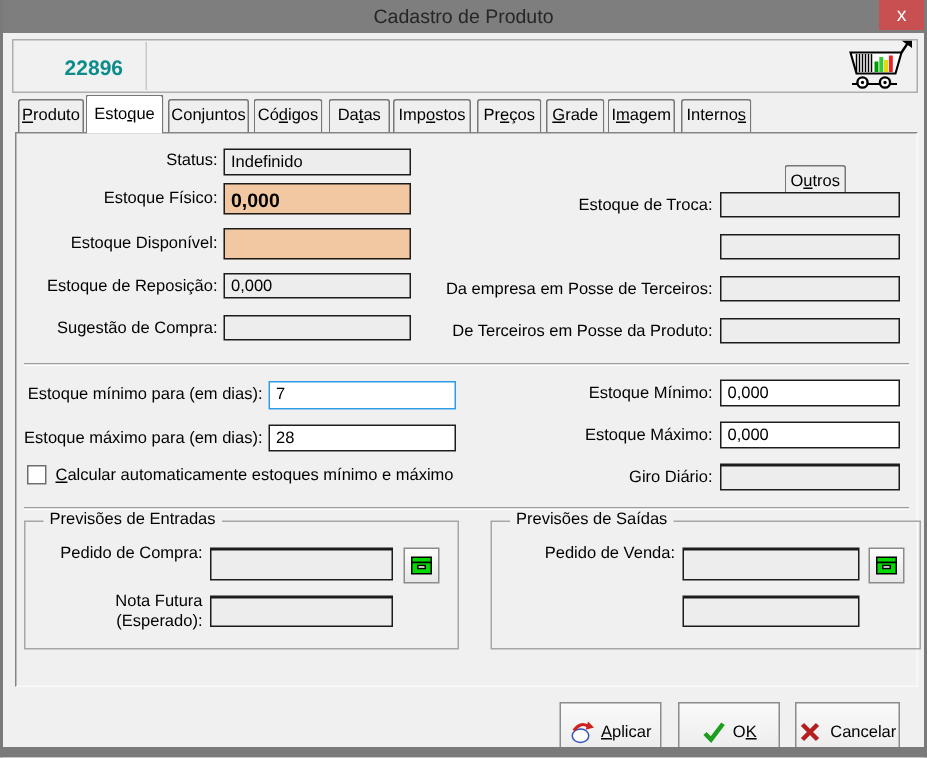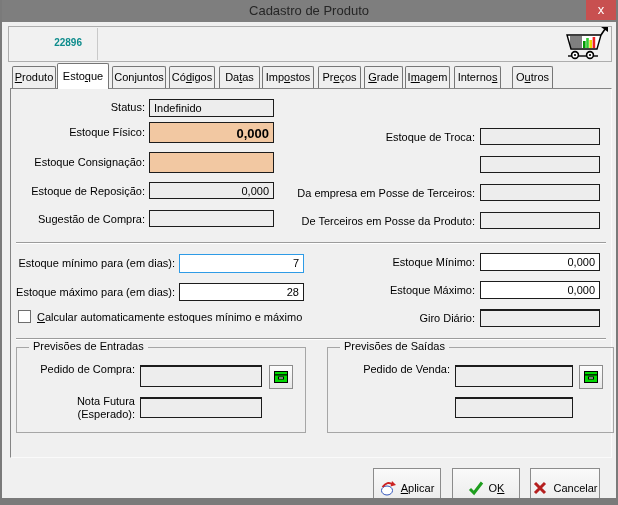--- a/index.html
+++ b/index.html
@@ -5,38 +5,38 @@
   html,body{margin:0;padding:0;background:#d8d8d8;font-family:"Liberation Sans",sans-serif;}
   .window{position:relative;width:618px;height:505px;background:#F0F0F0;overflow:hidden;
           border-left:2px solid #7A7A7A;border-right:2px solid #7A7A7A;border-bottom:7px solid #7A7A7A;box-sizing:border-box;}
   
   .titlebar{position:absolute;left:-2px;top:0;width:618px;height:22px;background:#7E7E7E;z-index:5;}
   .title{position:absolute;left:0;right:0;top:3px;text-align:center;font-size:13px;color:#262626;}
   .close-btn{position:absolute;right:2px;top:0;width:30px;height:20px;background:#C85050;color:#fff;
              font-size:13px;text-align:center;line-height:19px;cursor:pointer;}
   
   .header-panel{position:absolute;left:6px;top:26px;width:604px;height:36px;background:#F1F1F1;border:1px solid #ADADAD;box-sizing:border-box;z-index:2;}
-  .product-code{position:absolute;left:18px;top:37px;width:62px;text-align:right;font-size:10px;font-weight:bold;color:#0E8C8C;z-index:3;}
+  .product-code{position:absolute;left:18px;top:37px;width:62px;text-align:right;font-size:14px;font-weight:bold;color:#0E8C8C;z-index:3;}
   .header-divider{position:absolute;left:95px;top:28px;width:1px;height:32px;background:#C9C9C9;z-index:3;}
   .cart{position:absolute;left:560px;top:27px;z-index:3;}
   
   .tab{position:absolute;box-sizing:border-box;border:1px solid #767676;border-bottom:none;border-radius:2px 2px 0 0;
        background:#EFEFEF;font-size:11px;text-align:center;top:66px;height:22px;line-height:20px;z-index:2;cursor:pointer;}
   .tab.active{top:63px;height:26px;line-height:24px;background:#FFFFFF;z-index:4;}
   
   .main-panel{position:absolute;left:8px;top:88px;width:602px;height:370px;background:#F0F0F0;box-sizing:border-box;
               border:1px solid;border-color:#858585 #FAFAFA #FAFAFA #858585;z-index:1;}
   
   .lbl{position:absolute;font-size:11px;color:#000;text-align:right;z-index:2;line-height:13px;}
   .lbl.b{font-weight:normal;}
   .field{position:absolute;box-sizing:border-box;border:1px solid #1C1C1C;background:#EDEDED;font-size:11px;
          padding:2px 4px 0 4px;z-index:2;overflow:hidden;white-space:nowrap;}
   .field.white{background:#FFFFFF;}
   .field.orange{background:#F2C8A2;}
-  .field.right{text-align:right;}
+  .field.right{}
   .field.big{font-size:13px;font-weight:bold;padding-top:3px;}
   .field.focus{border-color:#2E9BE6;}
   .field.bevel{border-top-width:2px;}
   .hr{position:absolute;left:14px;width:590px;height:0;border-top:1px solid #9C9C9C;border-bottom:1px solid #FFFFFF;z-index:2;}
   
   .checkbox{position:absolute;left:16px;top:310px;width:13px;height:13px;background:#fff;border:1px solid #6E6E6E;box-sizing:border-box;z-index:2;cursor:pointer;}
   .chk-label{position:absolute;left:35px;top:311px;font-size:11px;z-index:2;}
   
   .group{position:absolute;border:1px solid #A6A6A6;box-sizing:border-box;z-index:2;}
   .group .legend{position:absolute;top:-8px;font-size:11px;background:#F0F0F0;padding:0 4px;white-space:nowrap;}
@@ -81,32 +81,32 @@
       <div class="tab" style="left: 10px; width: 44px;"><span class="u">P</span>roduto</div>
       <div class="tab active" style="left: 55px; width: 52px;">Esto<span class="u">q</span>ue</div>
       <div class="tab" style="left: 110px; width: 54px;">Con<span class="u">j</span>untos</div>
       <div class="tab" style="left: 167px; width: 46px;">Có<span class="u">d</span>igos</div>
       <div class="tab" style="left: 217px; width: 41px;">Da<span class="u">t</span>as</div>
       <div class="tab" style="left: 260px; width: 52px;">Imp<span class="u">o</span>stos</div>
       <div class="tab" style="left: 316px; width: 43px;">Pr<span class="u">e</span>ços</div>
       <div class="tab" style="left: 362px; width: 39px;"><span class="u">G</span>rade</div>
       <div class="tab" style="left: 403px; width: 45px;">I<span class="u">m</span>agem</div>
       <div class="tab" style="left: 452px; width: 47px;">Interno<span class="u">s</span></div>
-      <div class="tab" style="left: 510px; width: 41px;">O<span class="u">u</span>tros</div>
+      <div class="tab" style="left: 521px; width: 41px; margin-top: 44px;">O<span class="u">u</span>tros</div>
     </div>
 
   <div class="main-panel"></div>
 
   <div class="lbl" style="left:10px;top:101px;width:133px;">Status:</div>
   <div class="field" style="left:147px;top:99px;width:125px;height:18px;">Indefinido</div>
 
   <div class="lbl b" style="left:10px;top:126px;width:133px;">Estoque Físico:</div>
   <div class="field orange right big" style="left:147px;top:122px;width:125px;height:21px;">0,000</div>
 
-  <div class="lbl b" style="left:10px;top:156px;width:133px;">Estoque Consignação:</div>
+  <div class="lbl b" style="left:10px;top:156px;width:133px;">Estoque Disponível:</div>
   <div class="field orange right big" style="left:147px;top:152px;width:125px;height:21px;"></div>
 
   <div class="lbl" style="left:10px;top:185px;width:133px;">Estoque de Reposição:</div>
   <div class="field right" style="left:147px;top:182px;width:125px;height:17px;">0,000</div>
 
   <div class="lbl" style="left:10px;top:213px;width:133px;">Sugestão de Compra:</div>
   <div class="field" style="left:147px;top:210px;width:125px;height:17px;"></div>
 
   <div class="lbl" style="left:280px;top:131px;width:193px;">Estoque de Troca:</div>
   <div class="field" style="left:478px;top:128px;width:120px;height:17px;"></div>

